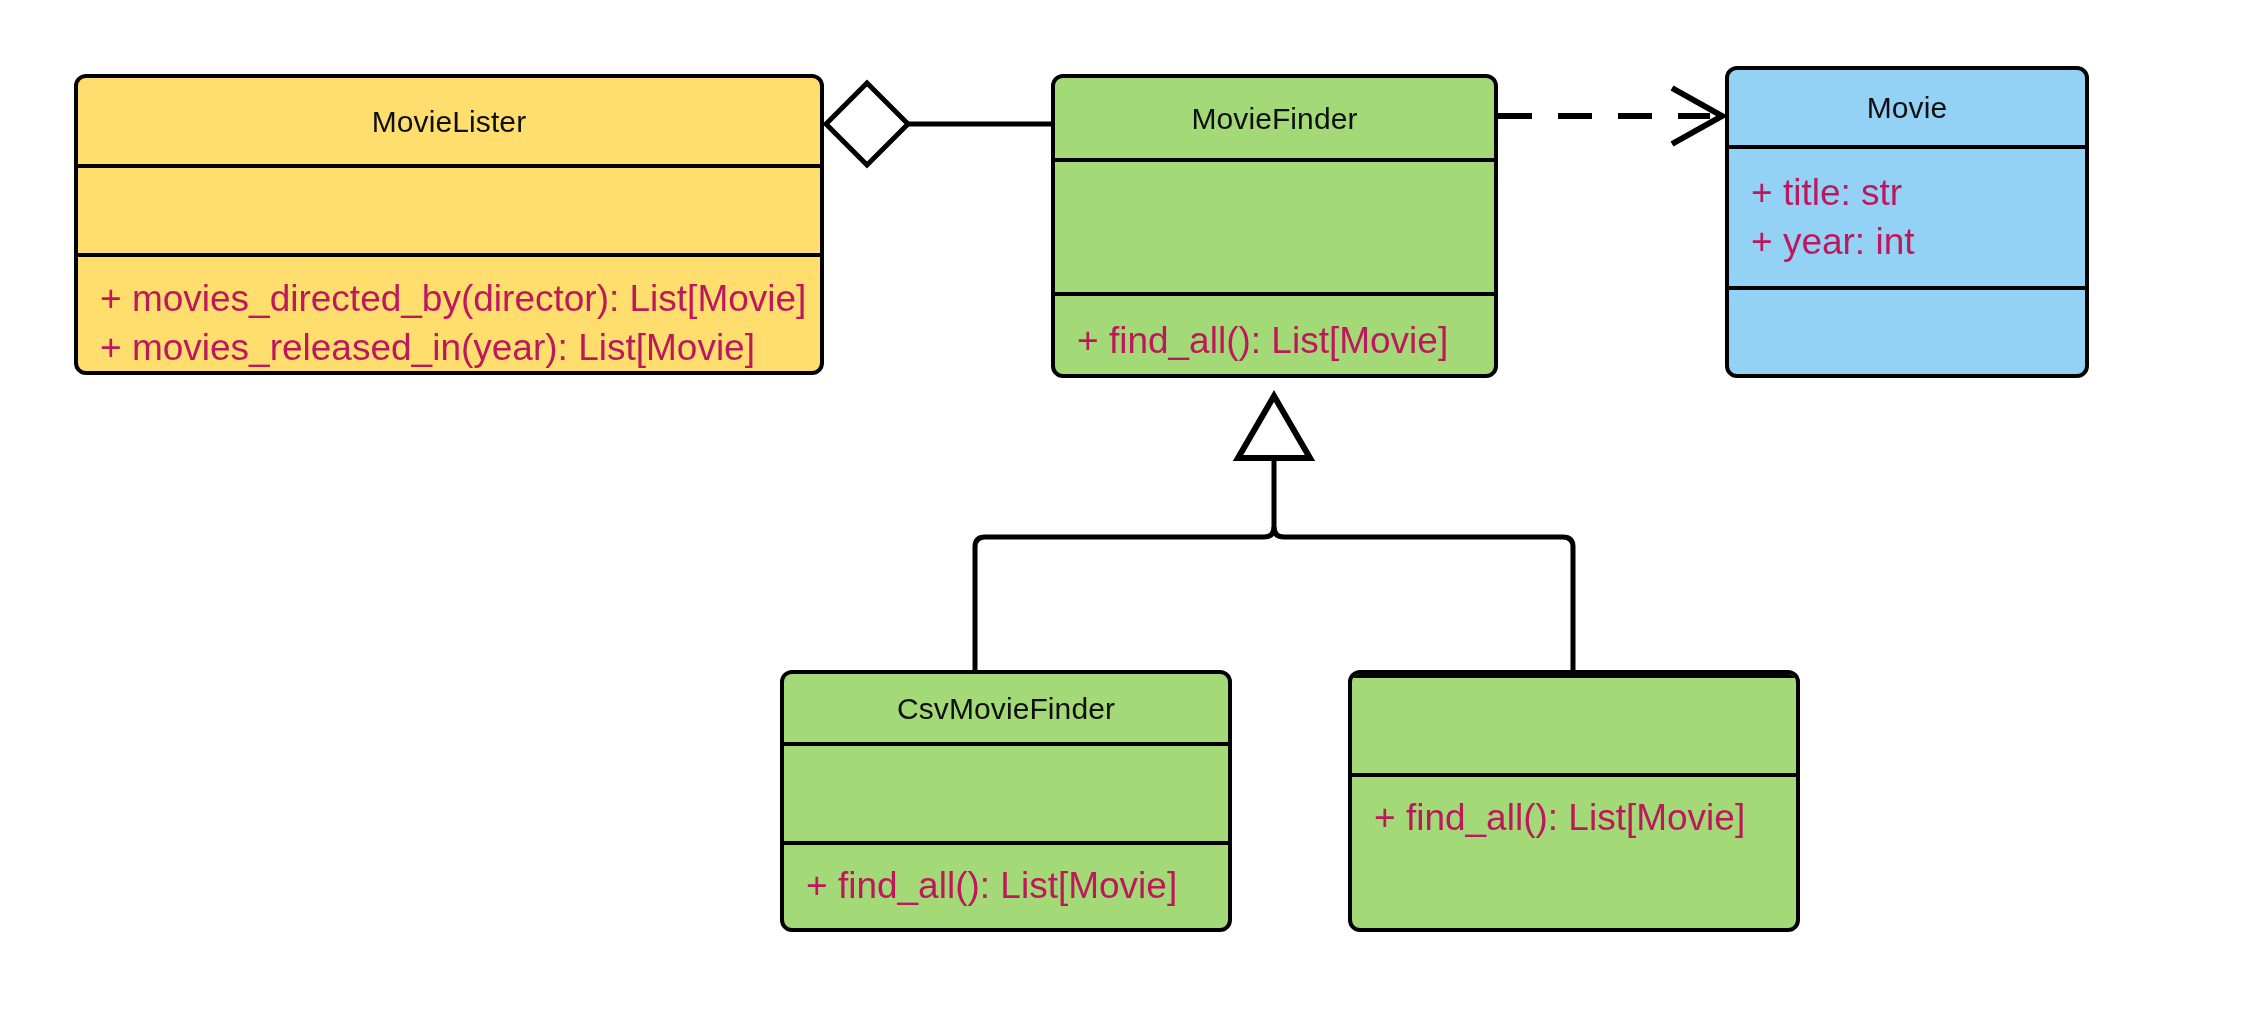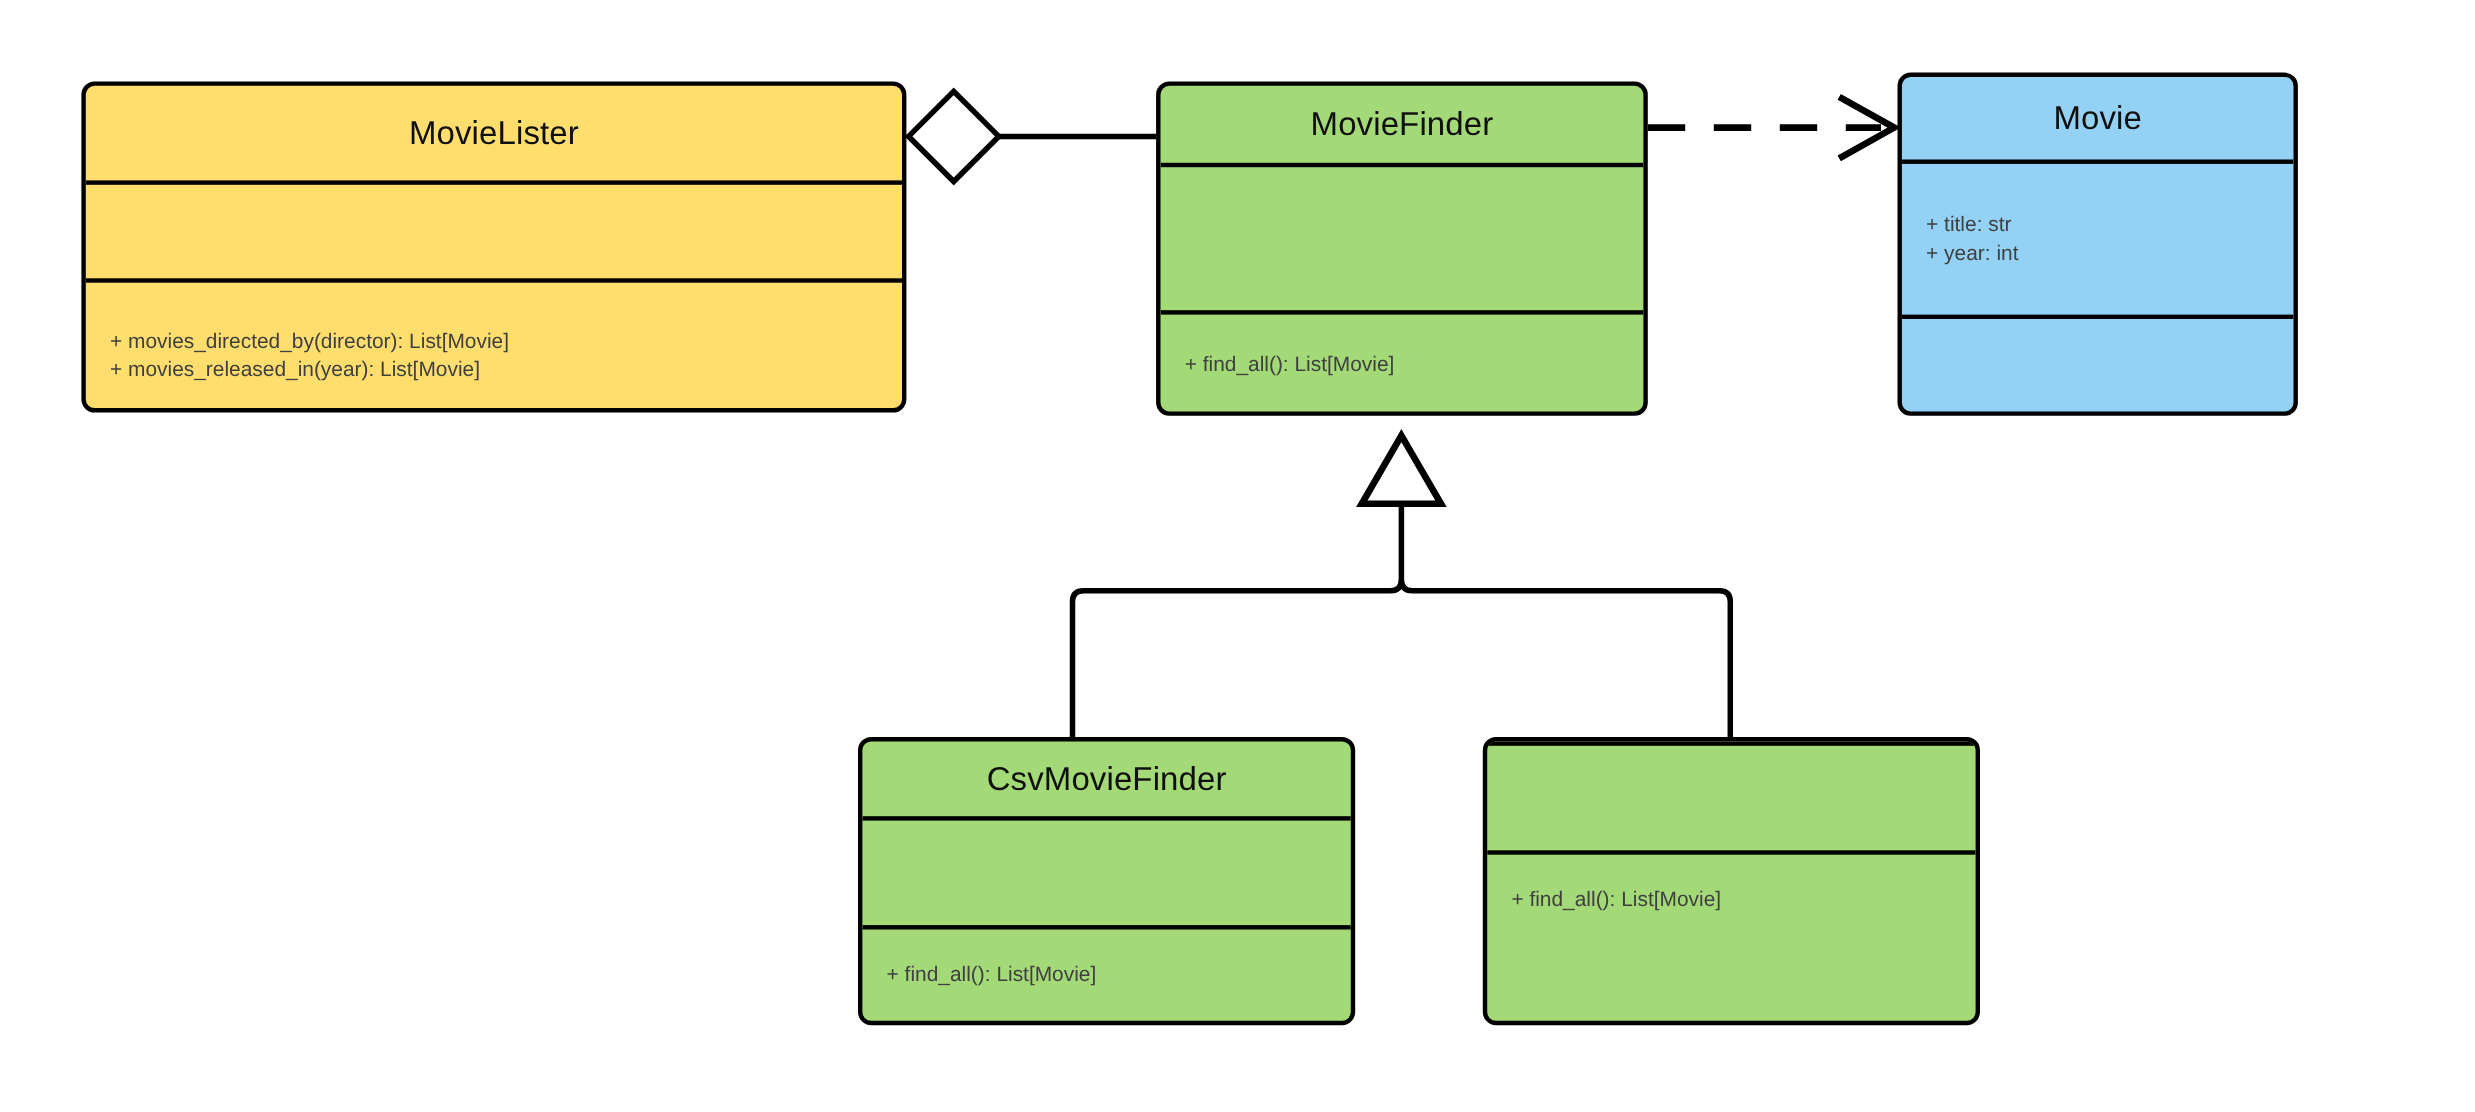--- a/index.html
+++ b/index.html
@@ -48,22 +48,22 @@
     border-top: 4px solid #000000;
   }
   .class-name {
     font-size: 30px;
     color: #0f0f0f;
     letter-spacing: 0.1px;
     line-height: 1.1;
     white-space: nowrap;
   }
   .member {
-    font-size: 19px;
-    color: #404040;
+    font-size: 37px;
+    color: #be185d;
     line-height: 1.32;
     padding-left: 22px;
     white-space: nowrap;
   }
   .members-list {
     display: flex;
     flex-direction: column;
     justify-content: center;
   }
   .empty-compartment { }
@@ -99,21 +99,21 @@
       <span class="class-name">MovieLister</span>
     </div>
     <div class="compartment divided empty-compartment" style="height:89px;"></div>
     <div class="compartment divided members-list" style="height:137px;">
       <div class="member">+ movies_directed_by(director): List[Movie]</div>
       <div class="member">+ movies_released_in(year): List[Movie]</div>
     </div>
   </div>
 
   <div class="uml-class" id="box-movie-finder" style="left:1051px; top:74px; width:447px; height:304px; background:#a3d977;">
-    <div class="compartment title-c" style="height:70px;">
+    <div class="compartment title-c" style="height:80px;">
       <span class="class-name">MovieFinder</span>
     </div>
     <div class="compartment divided empty-compartment" style="height:134px;"></div>
     <div class="compartment divided members-list" style="height:95px;">
       <div class="member">+ find_all(): List[Movie]</div>
     </div>
   </div>
 
   <div class="uml-class" id="box-movie" style="left:1725px; top:66px; width:364px; height:312px; background:#93d2f5;">
     <div class="compartment title-c" style="height:75px;">

